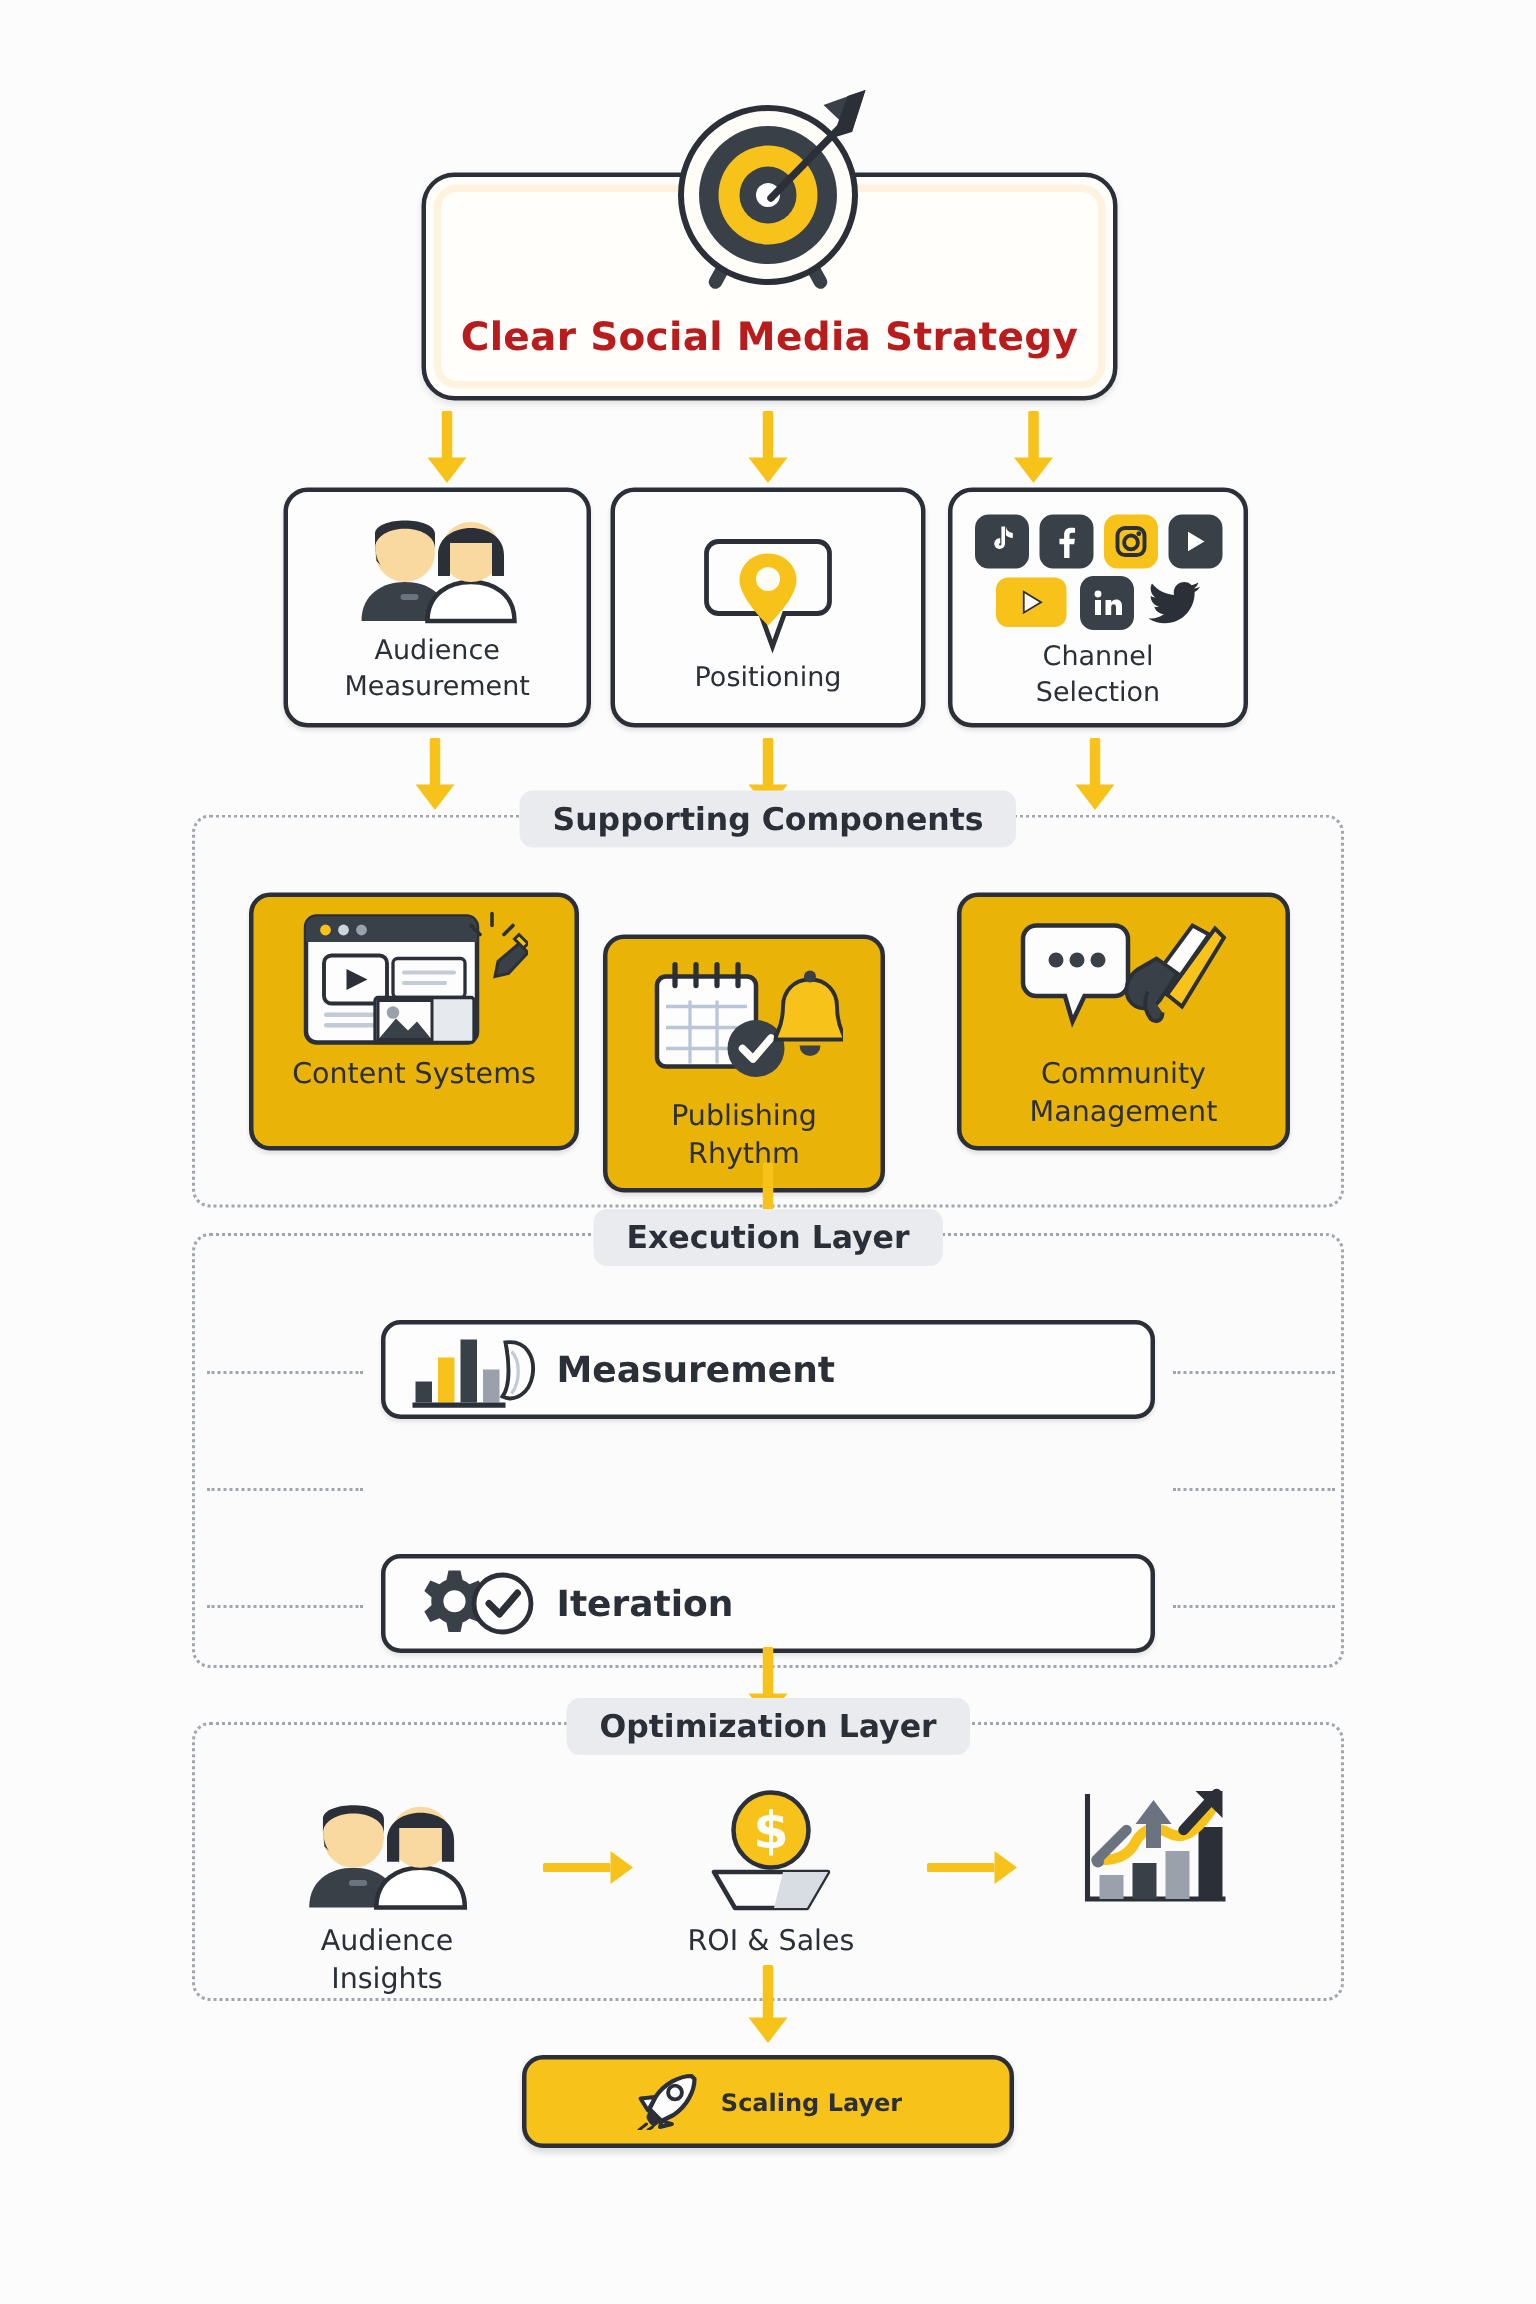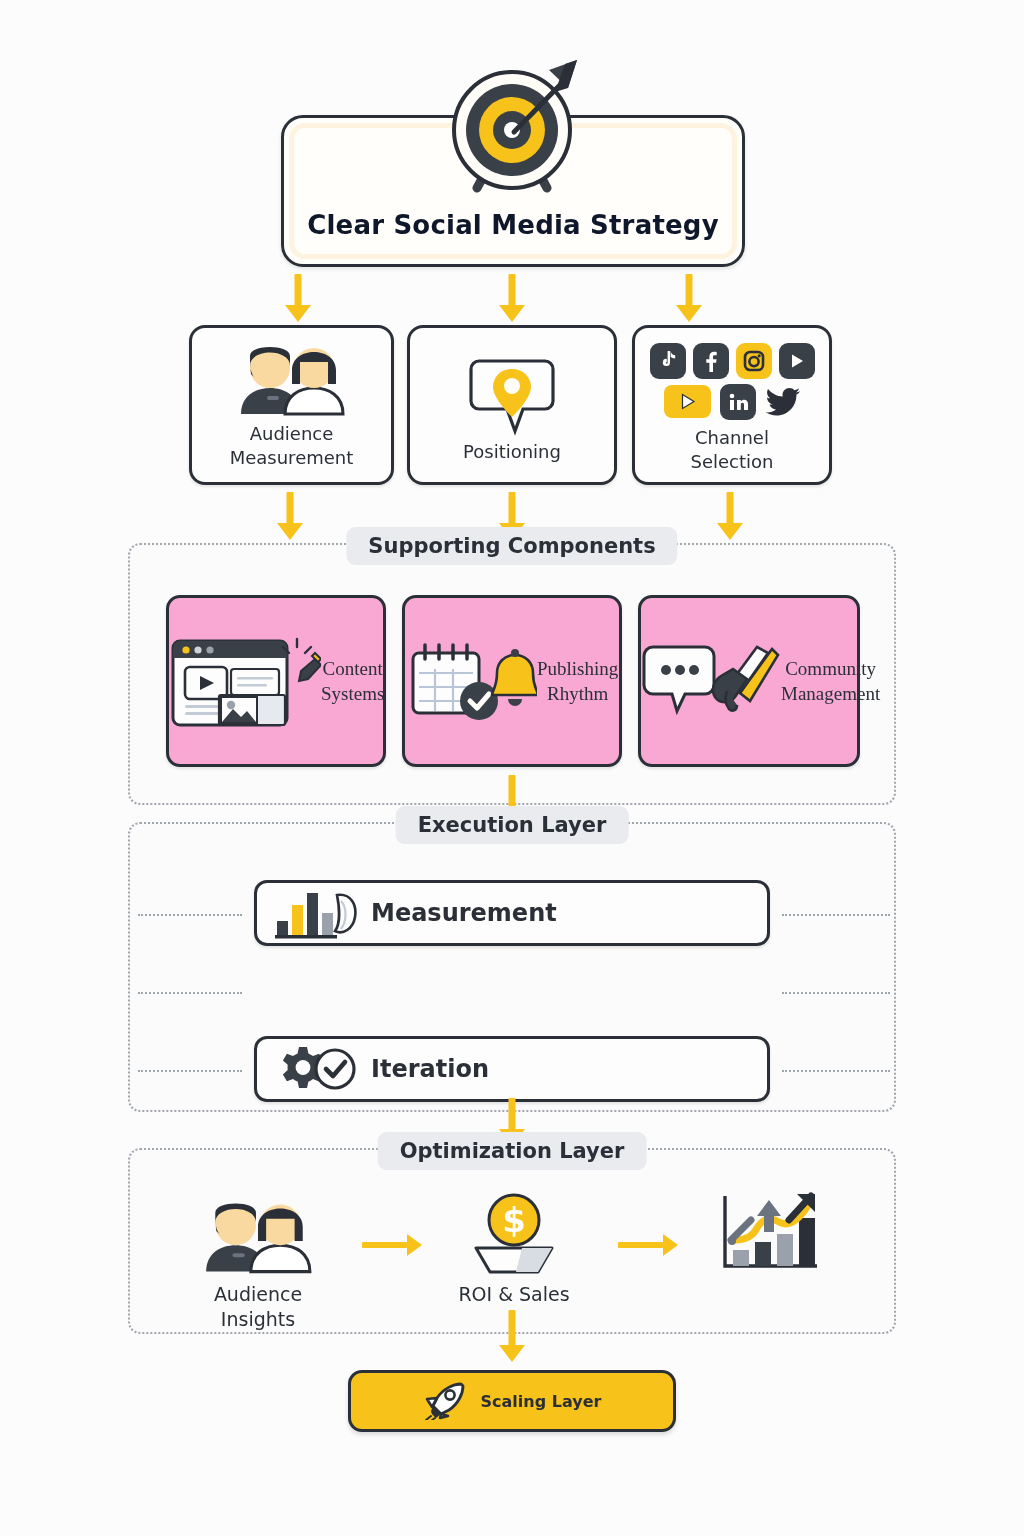--- a/index.html
+++ b/index.html
@@ -42,21 +42,21 @@
     border-radius: 22px;
     box-shadow: 0 2px 4px rgba(0,0,0,.10);
   }
   .strategy-box::after {
     content:""; position: absolute; inset: 5px;
     border: 5px solid #fdf3de; border-radius: 16px; pointer-events: none;
   }
   .strategy-title {
     position: absolute; left: 0; right: 0; bottom: 24px;
     text-align: center; font-size: 26px; font-weight: 700; letter-spacing: .2px;
-    color: #0f172a;
+    color: #b91c1c;
   }
   .target-icon {
     position: absolute; left: 50%; top: 48px; transform: translateX(-50%);
     width: 150px; height: 150px; z-index: 3;
   }
 
   
   .pillar {
     position: absolute; top: 325px; height: 160px;
     background: #fdfdfd;
@@ -99,28 +99,28 @@
     z-index: 5;
   }
 
   #sec-support { left: 128px; top: 543px; width: 768px; height: 262px; }
   #sec-exec    { left: 128px; top: 822px; width: 768px; height: 290px; }
   #sec-opt     { left: 128px; top: 1148px; width: 768px; height: 186px; }
 
   
   .supcard {
     position: absolute; top: 50px; height: 172px;
-    background: #f9a8d4; border: 3px solid #2b3038; border-radius: 14px;
+    background: #eab308; border: 3px solid #2b3038; border-radius: 14px;
     box-shadow: 0 2px 3px rgba(0,0,0,.10);
-    display: flex; flex-direction: row; align-items: center; justify-content: flex-start; font-family: Liberation Serif, serif;
+    display: flex; flex-direction: column; align-items: center; justify-content: flex-start;
   }
   .supcard .pic { height: 100px; display: flex; align-items: center; justify-content: center; margin-top: 6px; }
   .supcard .cap { font-size: 19px; line-height: 1.34; text-align: center; color: #2b3038; }
   #sup-0 { left: 36px; width: 220px; }
-  #sup-1 { left: 272px; width: 220px; }
+  #sup-1 { left: 272px; width: 188px; margin-top: 28px; }
   #sup-2 { left: 508px; width: 222px; }
 
   
   .execrow {
     position: absolute; left: 124px; width: 516px; height: 66px;
     background: #fdfdfd; border: 3px solid #2b3038; border-radius: 13px;
     box-shadow: 0 2px 3px rgba(0,0,0,.10);
     display: flex; align-items: center; padding-left: 16px; gap: 14px; text-align: center;
   }
   .execrow .label { font-size: 24px; font-weight: 700; color: #2b3038; }

